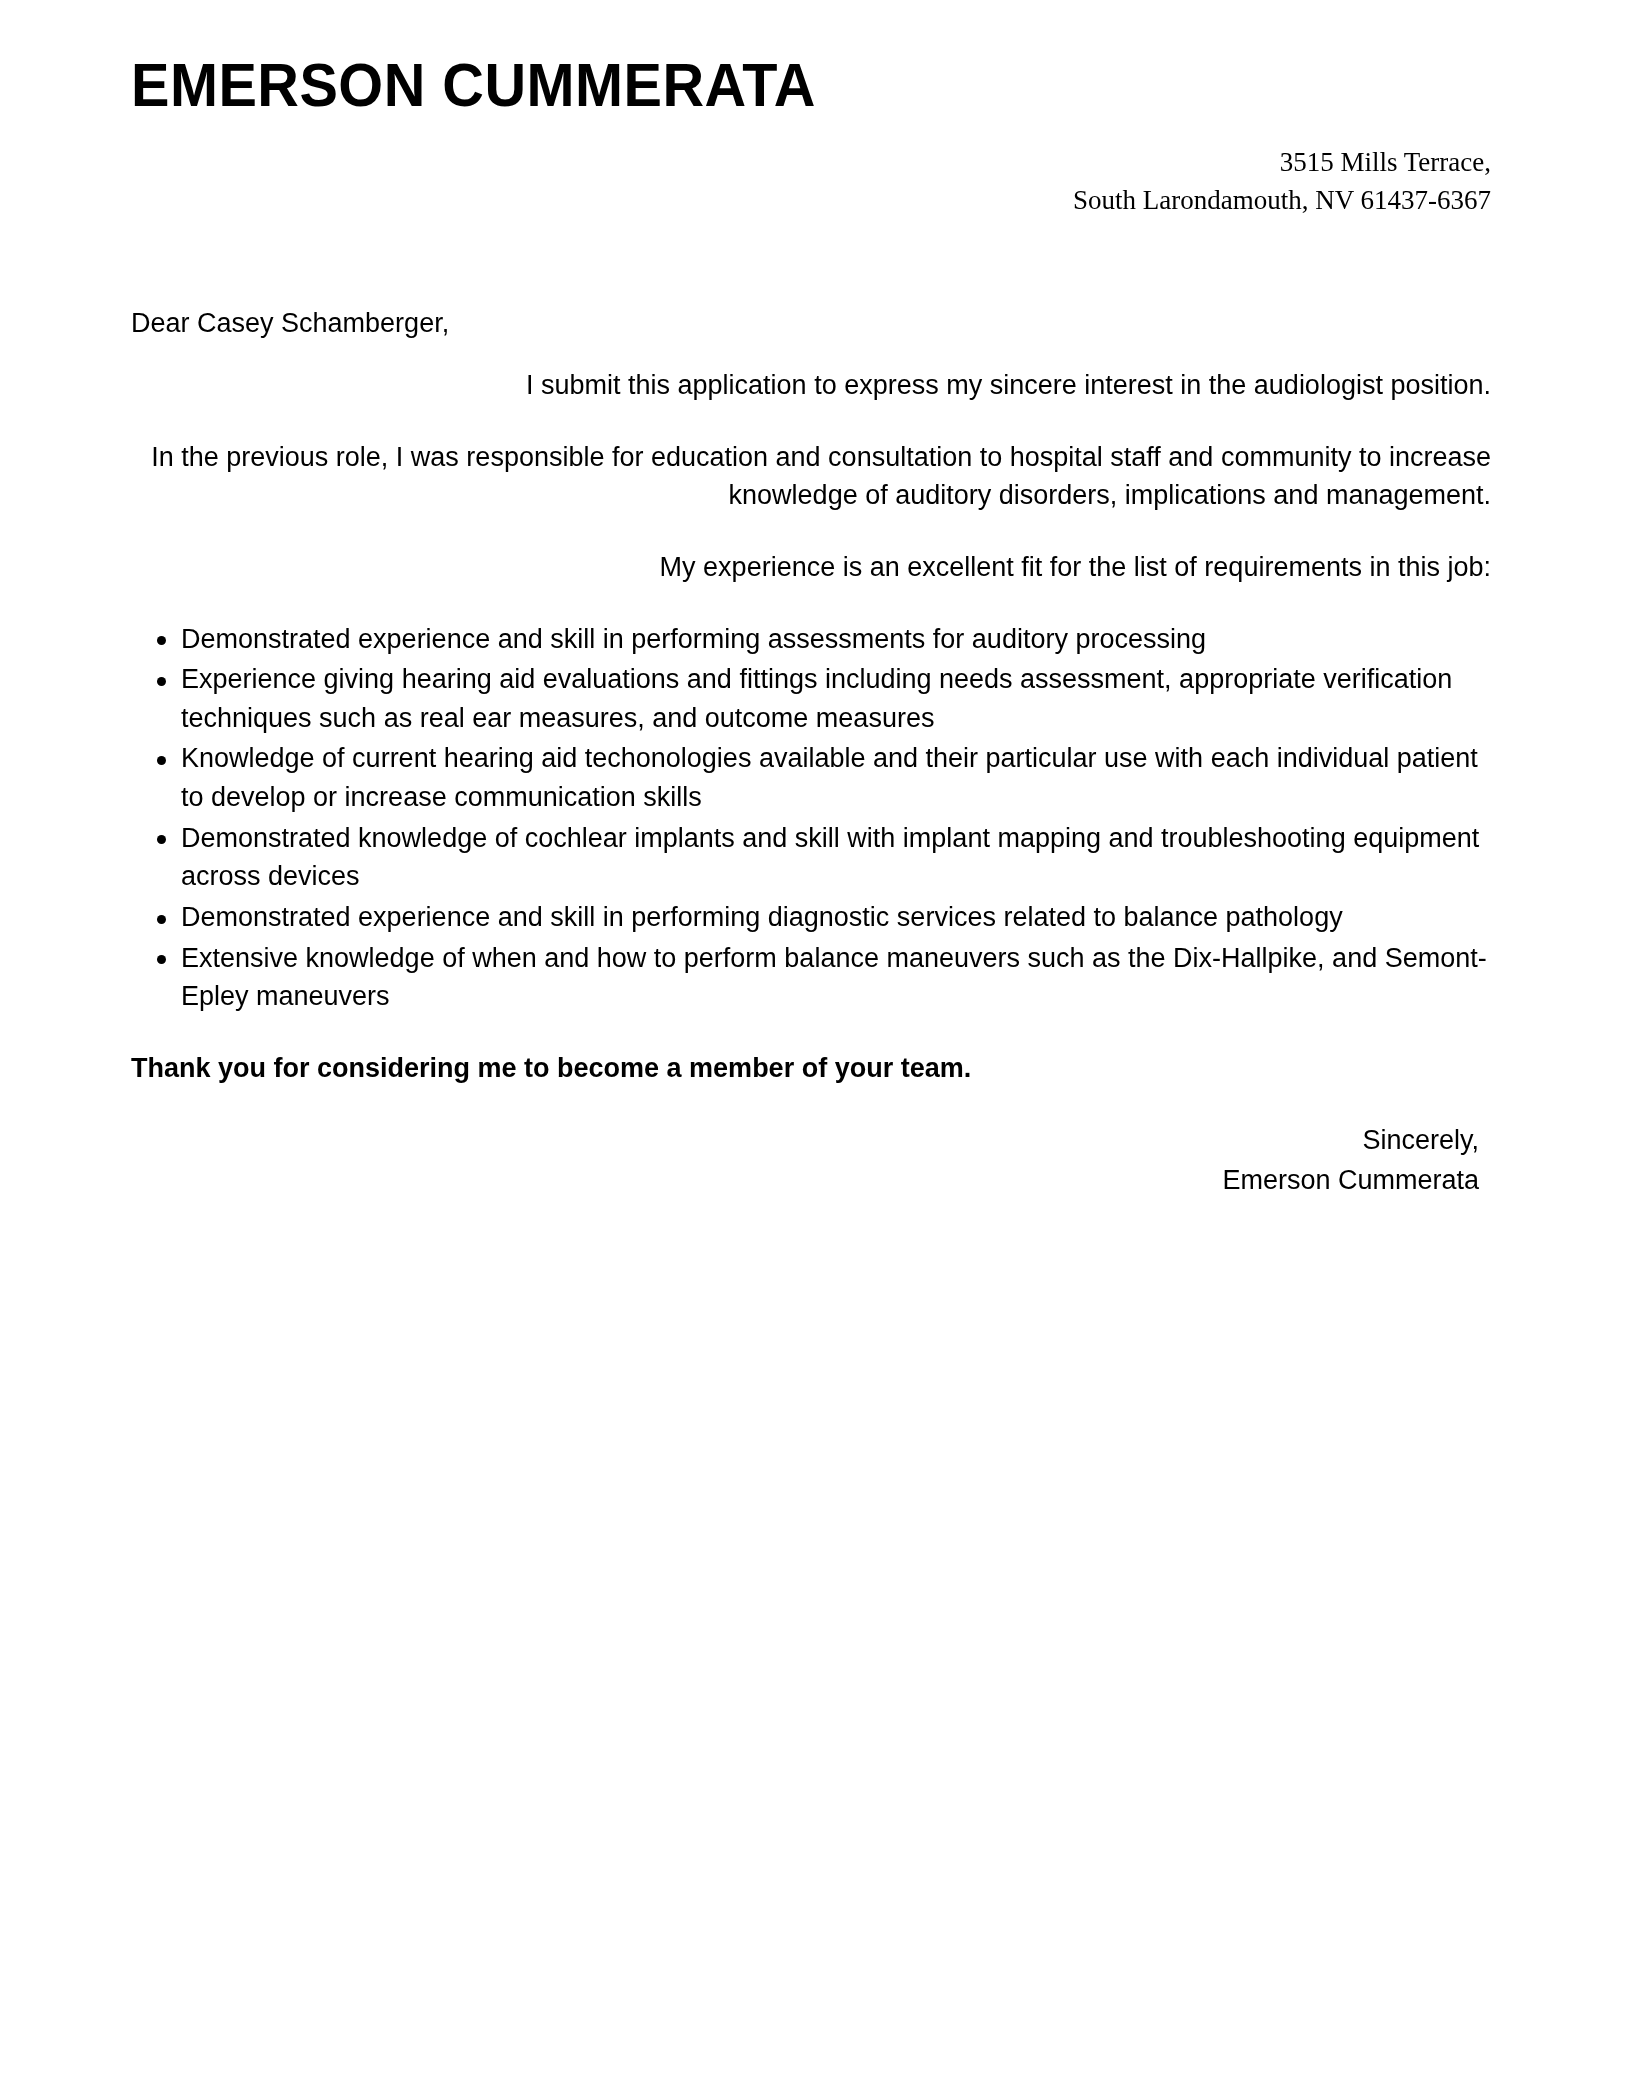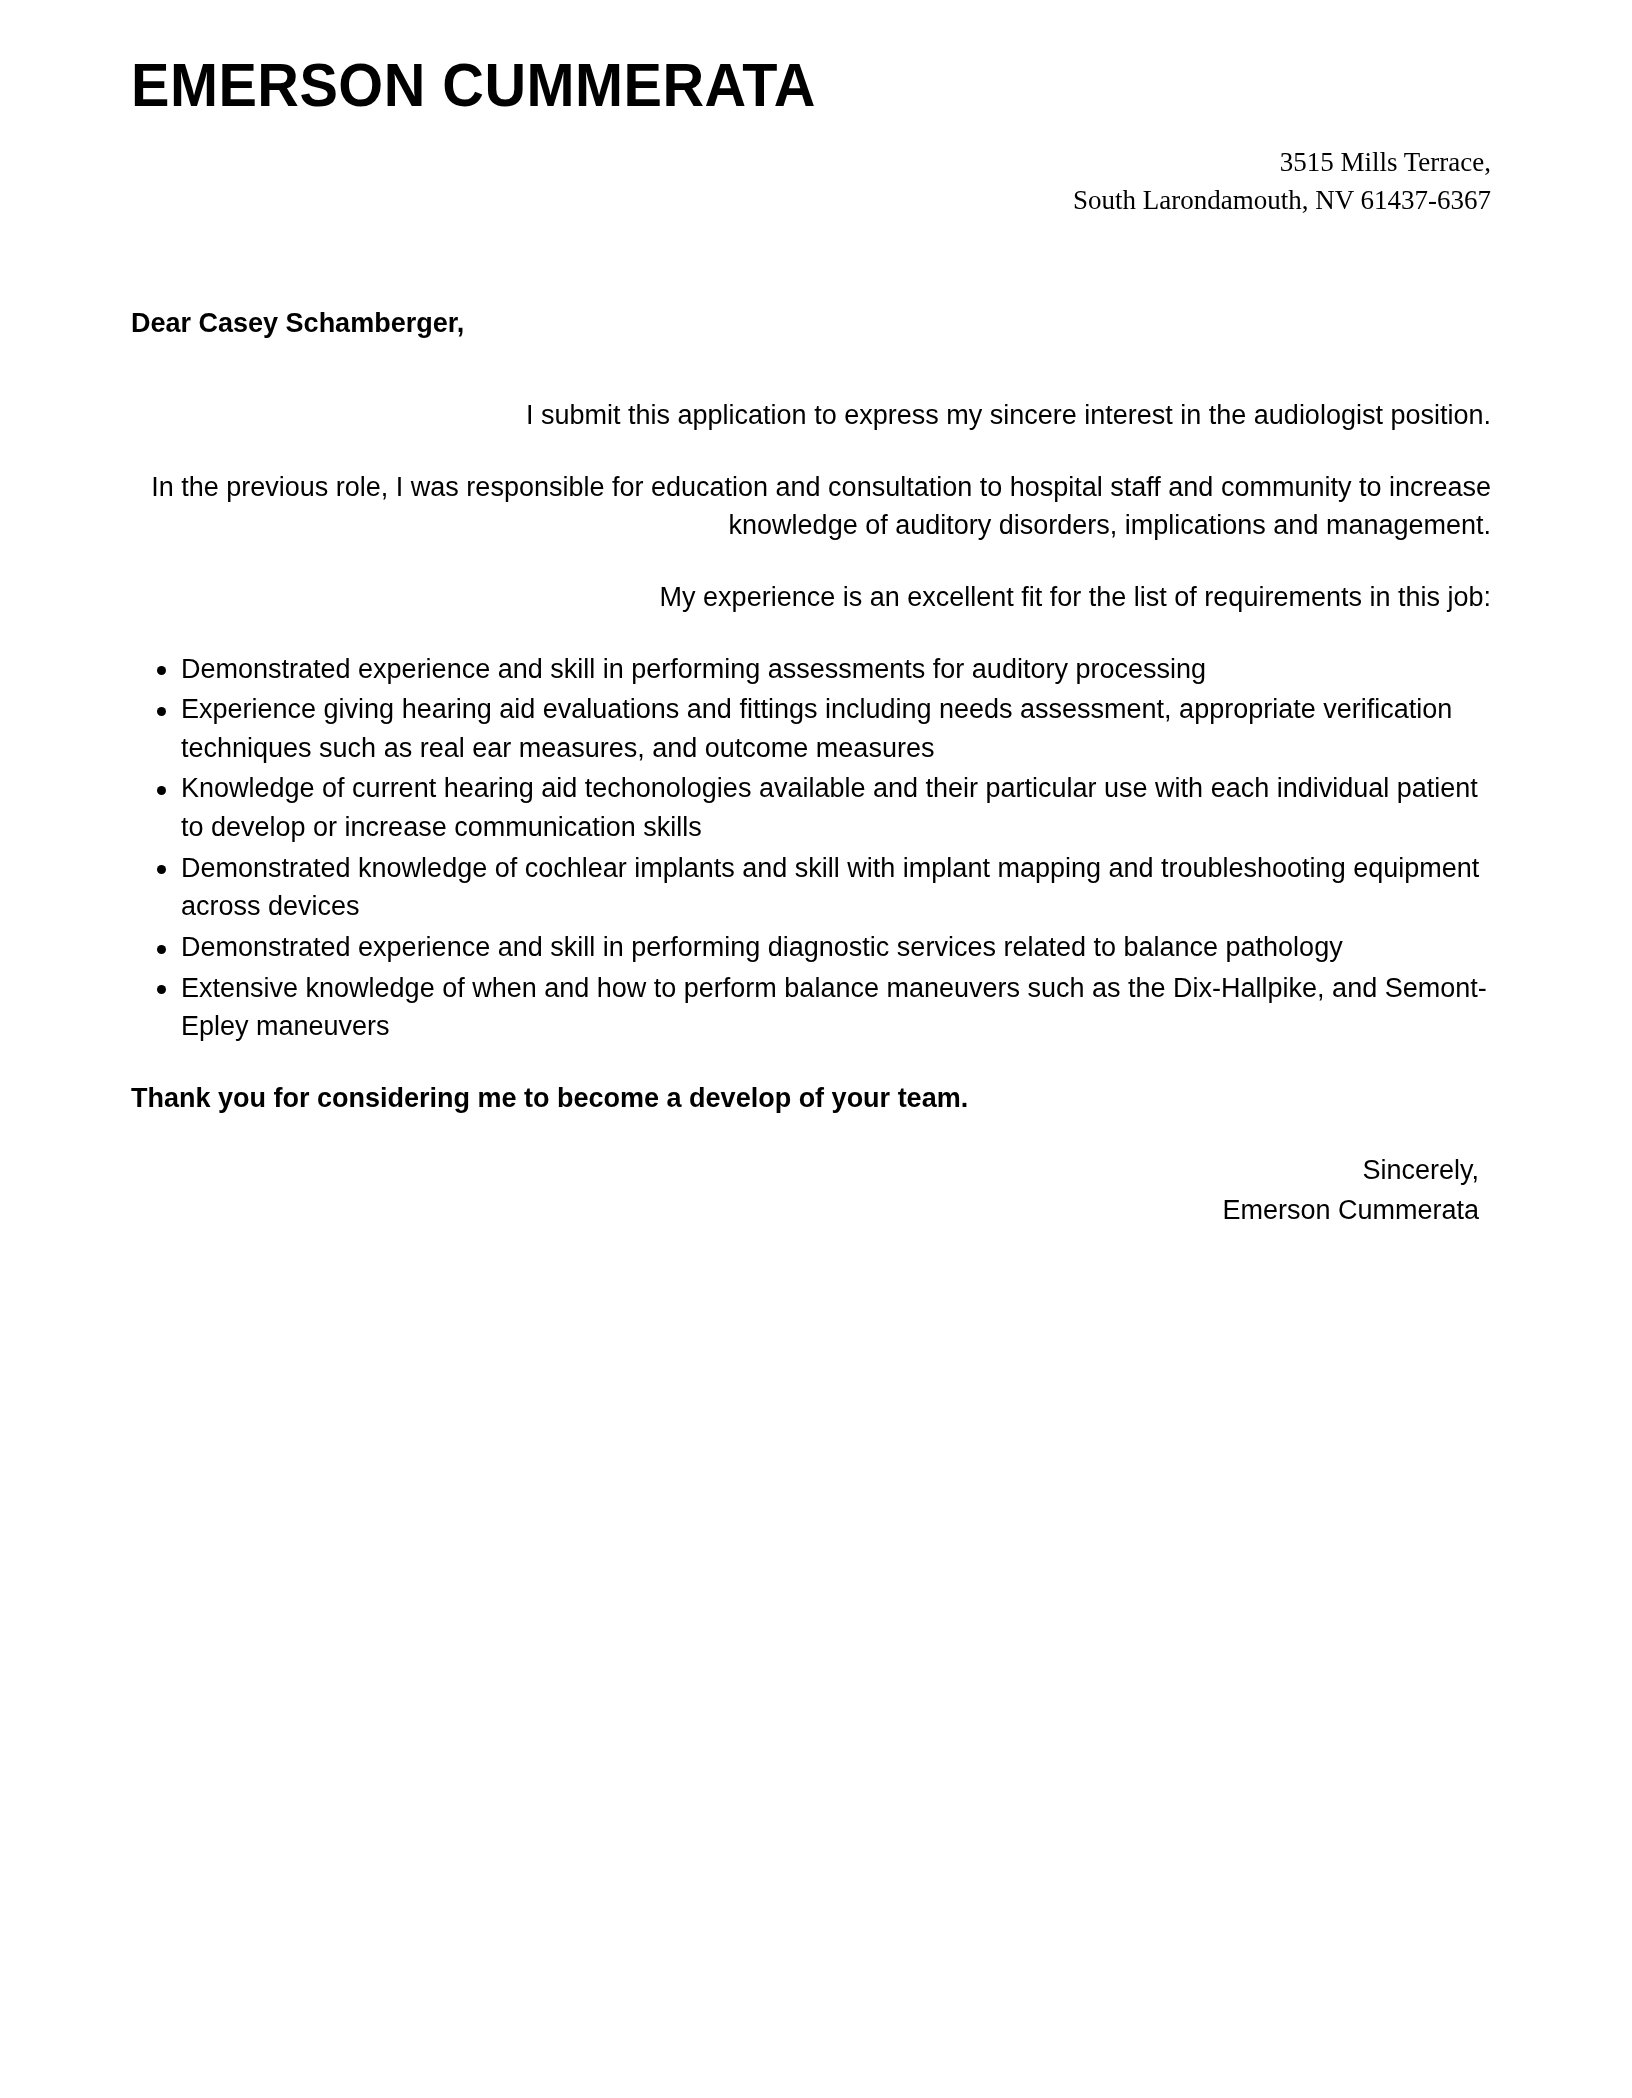--- a/index.html
+++ b/index.html
@@ -64,22 +64,22 @@
   }
 
   
   .body-content {
     margin-top: 84px;
     font-size: 27px;
     line-height: 1.43;
   }
 
   .salutation {
-    font-weight: 700;
-    margin: 0 0 54px 0;
+    font-weight: 400;
+    margin: 0 0 24px 0;
   }
 
   .para {
     margin: 0 0 33px 0;
     font-weight: 400;
     text-align: right;
   }
 
   .requirements-list {
     list-style: none;
@@ -166,21 +166,21 @@
         <li>
           <span class="bullet-dot"></span>
           <span>Demonstrated experience and skill in performing diagnostic services related to balance pathology</span>
         </li>
         <li>
           <span class="bullet-dot"></span>
           <span>Extensive knowledge of when and how to perform balance maneuvers such as the Dix-Hallpike, and Semont-Epley maneuvers</span>
         </li>
       </ul>
 
-      <p class="closing-thanks">Thank you for considering me to become a develop of your team.</p>
+      <p class="closing-thanks">Thank you for considering me to become a member of your team.</p>
 
       <div class="signoff">
         <span class="signoff-line">Sincerely,</span>
         <span class="signoff-line">Emerson Cummerata</span>
       </div>
 
     </section>
   </div>
 </div>
 

